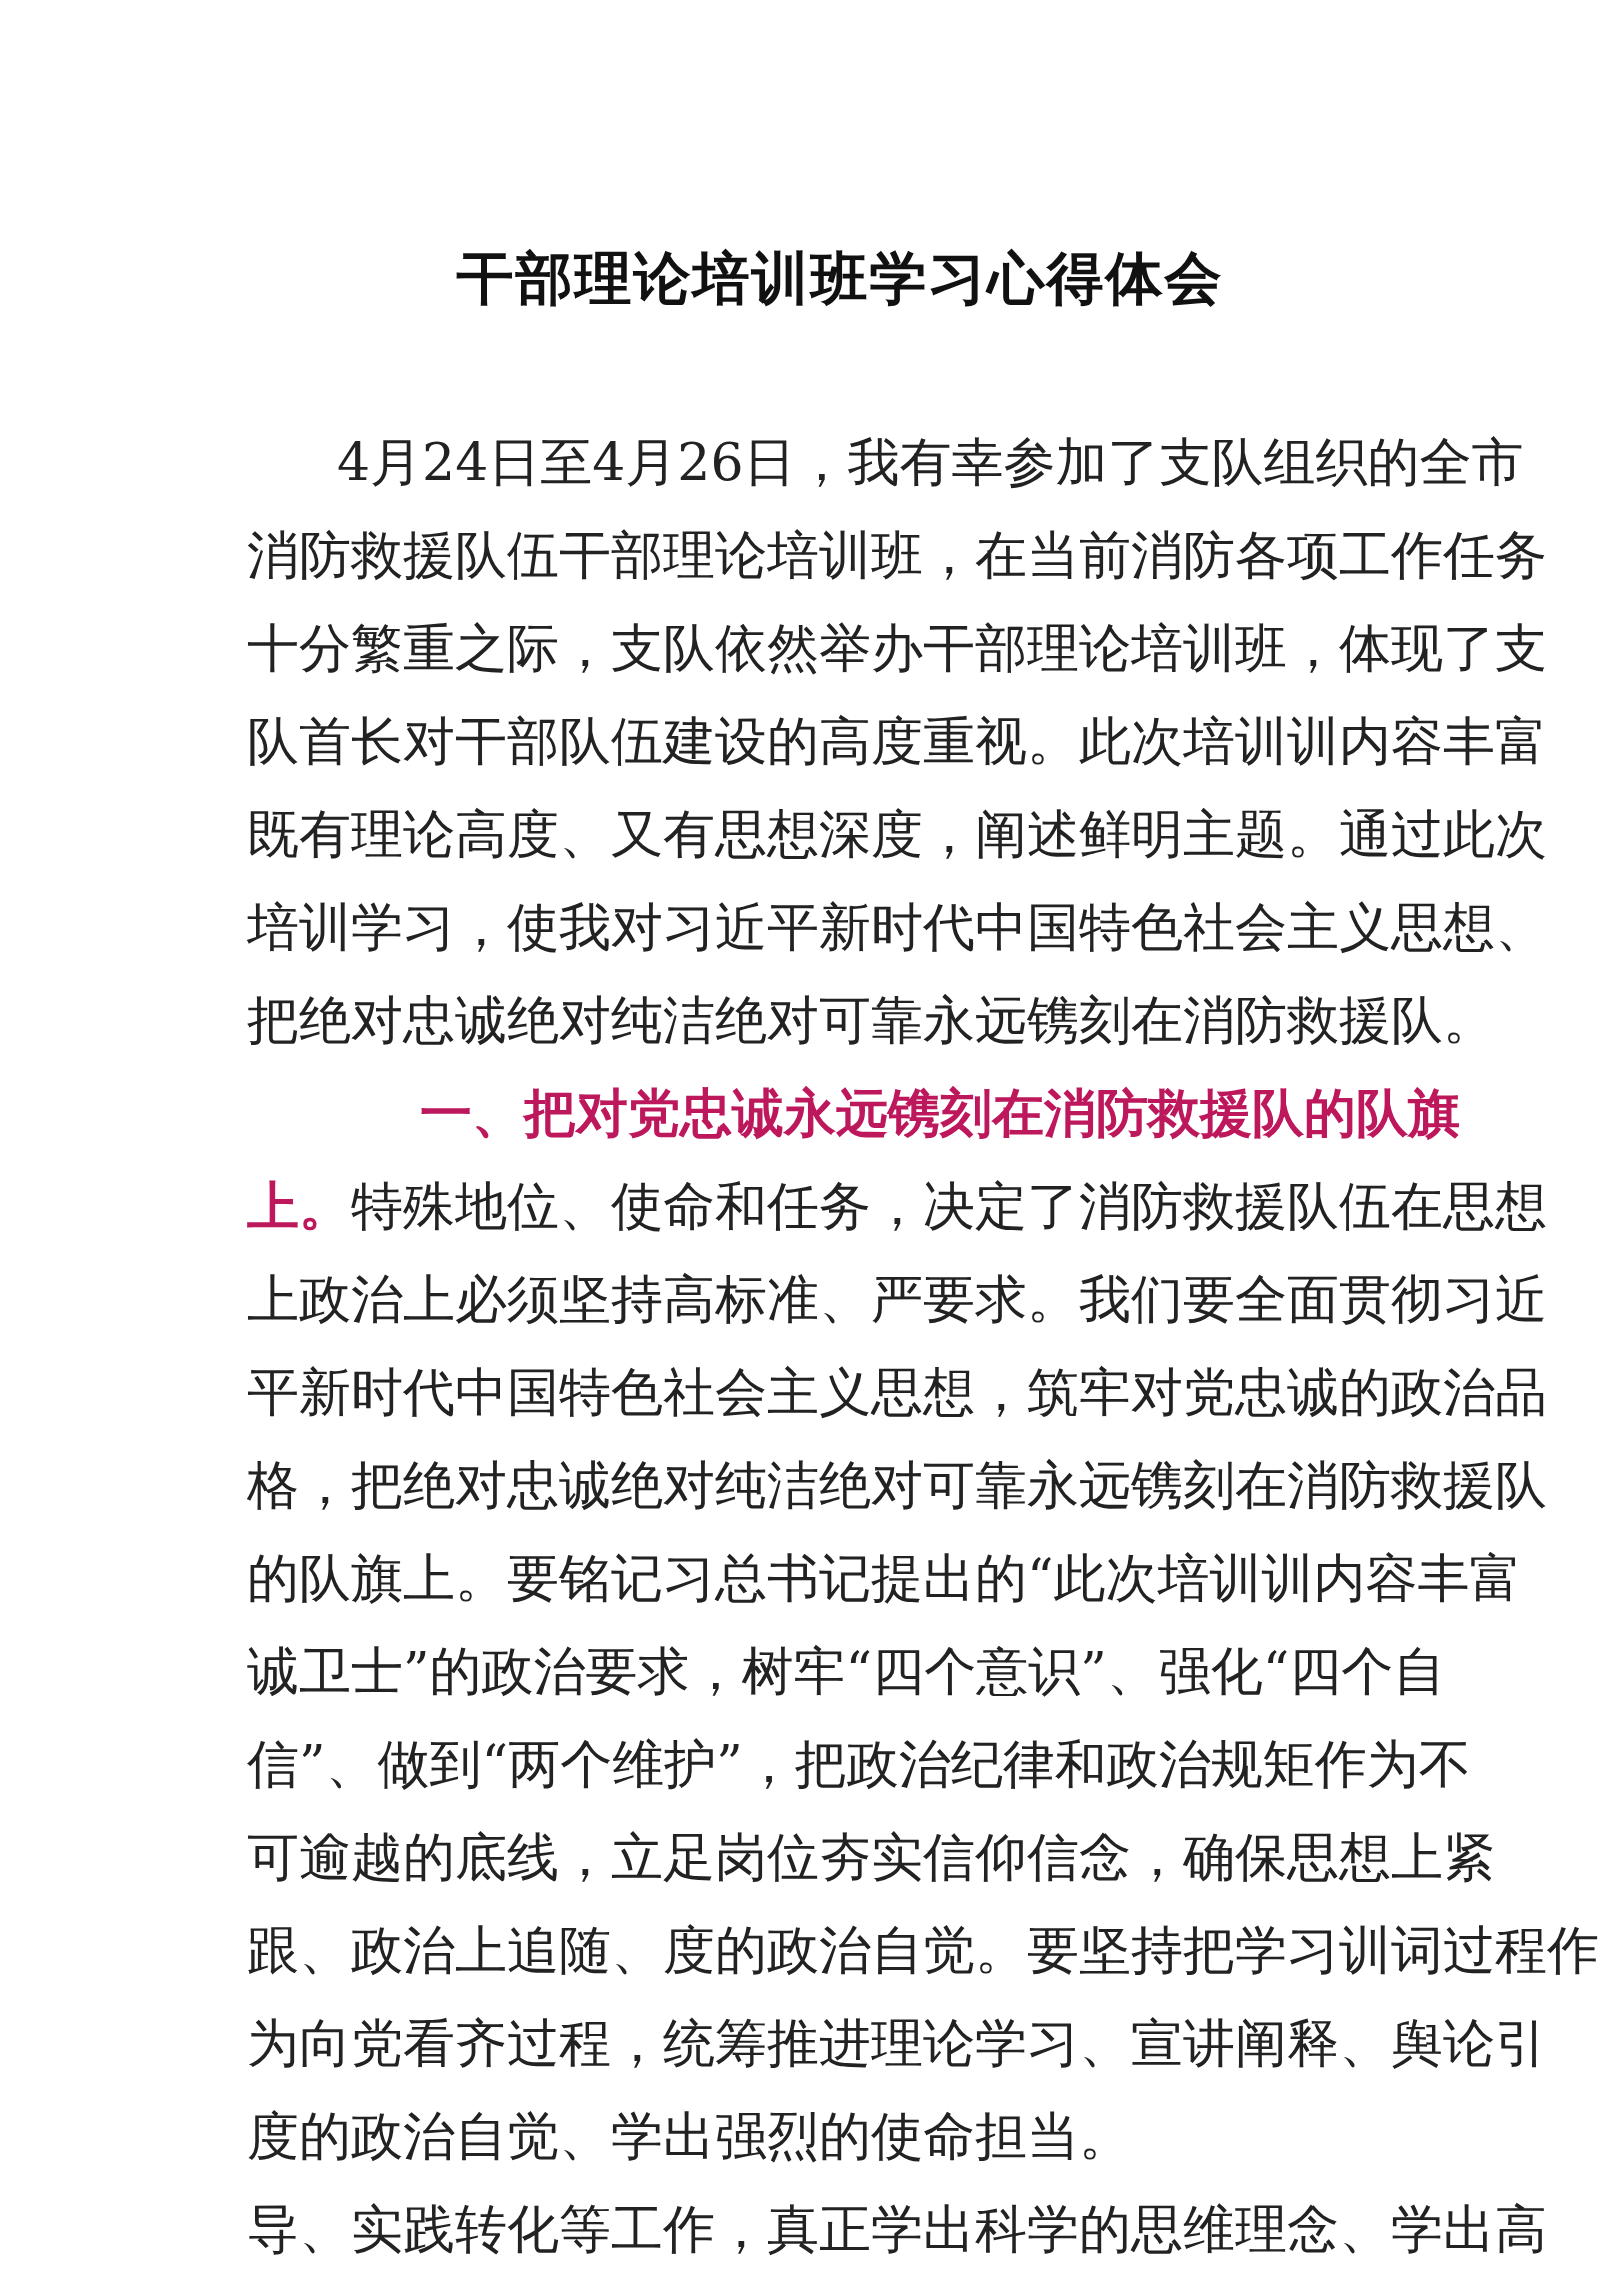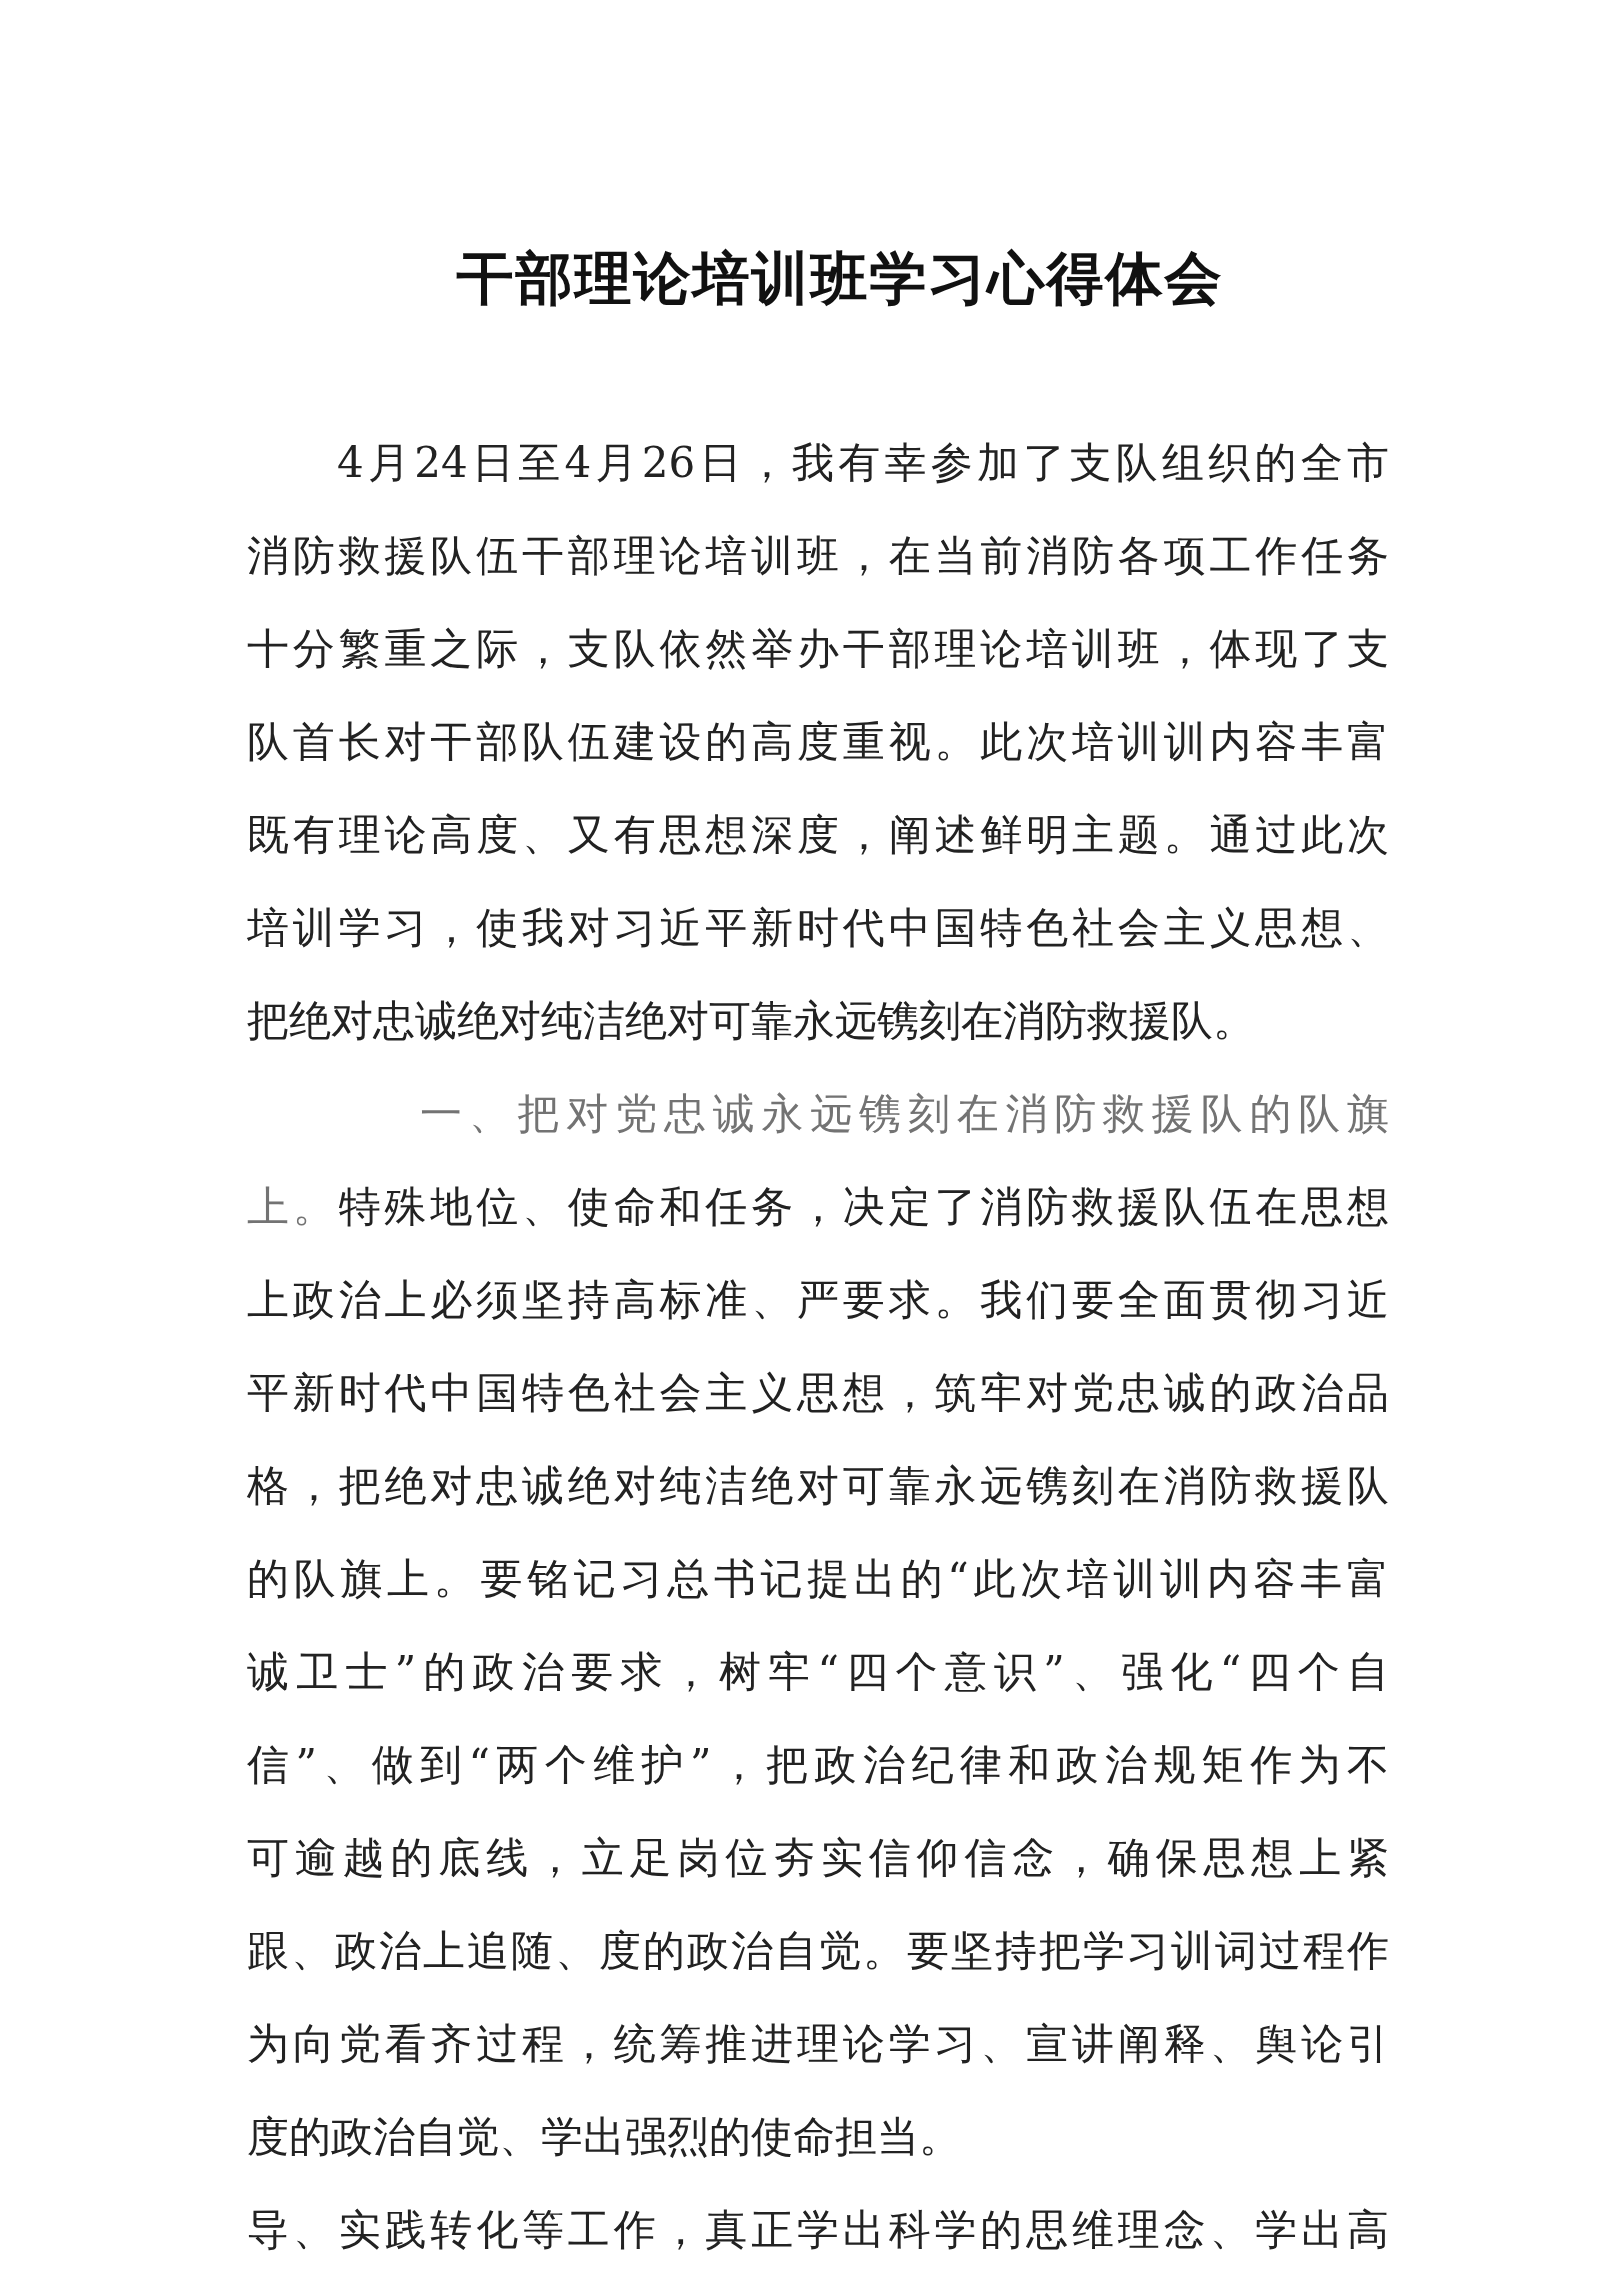--- a/index.html
+++ b/index.html
@@ -9,27 +9,27 @@
     position: absolute; left: 0; width: 1621px; top: 223px;
     text-align: center;
     font-family: "DejaVu Sans", "Liberation Sans", sans-serif;
     font-weight: bold; font-size: 57px; color: #111;
     letter-spacing: 2px; line-height: 78px;
     padding-left: 59px; box-sizing: border-box;
   }
   .body {
     position: absolute; left: 247px; width: 1142px; top: 400px;
     font-family: "DejaVu Serif", "Liberation Serif", serif;
-    font-size: 42px; color: #222; line-height: 93px;
+    font-size: 52px; color: #222; line-height: 93px;
   }
   .line { display: block; height: 93px; white-space: nowrap; text-align: justify; text-align-last: justify; }
   .line.last { text-align-last: left; }
   .indent { padding-left: 90px; }
   .indent-h { padding-left: 173px; }
-  .bold { font-weight: normal; font-family: "DejaVu Sans", "Liberation Sans", sans-serif; color: #737373; }
+  .bold { font-weight: bold; font-family: "DejaVu Sans", "Liberation Sans", sans-serif; color: #be185d; }
 </style>
 </head>
 <body>
 
 <div class="page">
   <div class="title">干部理论培训班学习心得体会</div>
 
   <div class="body">
     <div>
       <span class="line indent">4月24日至4月26日，我有幸参加了支队组织的全市</span>

